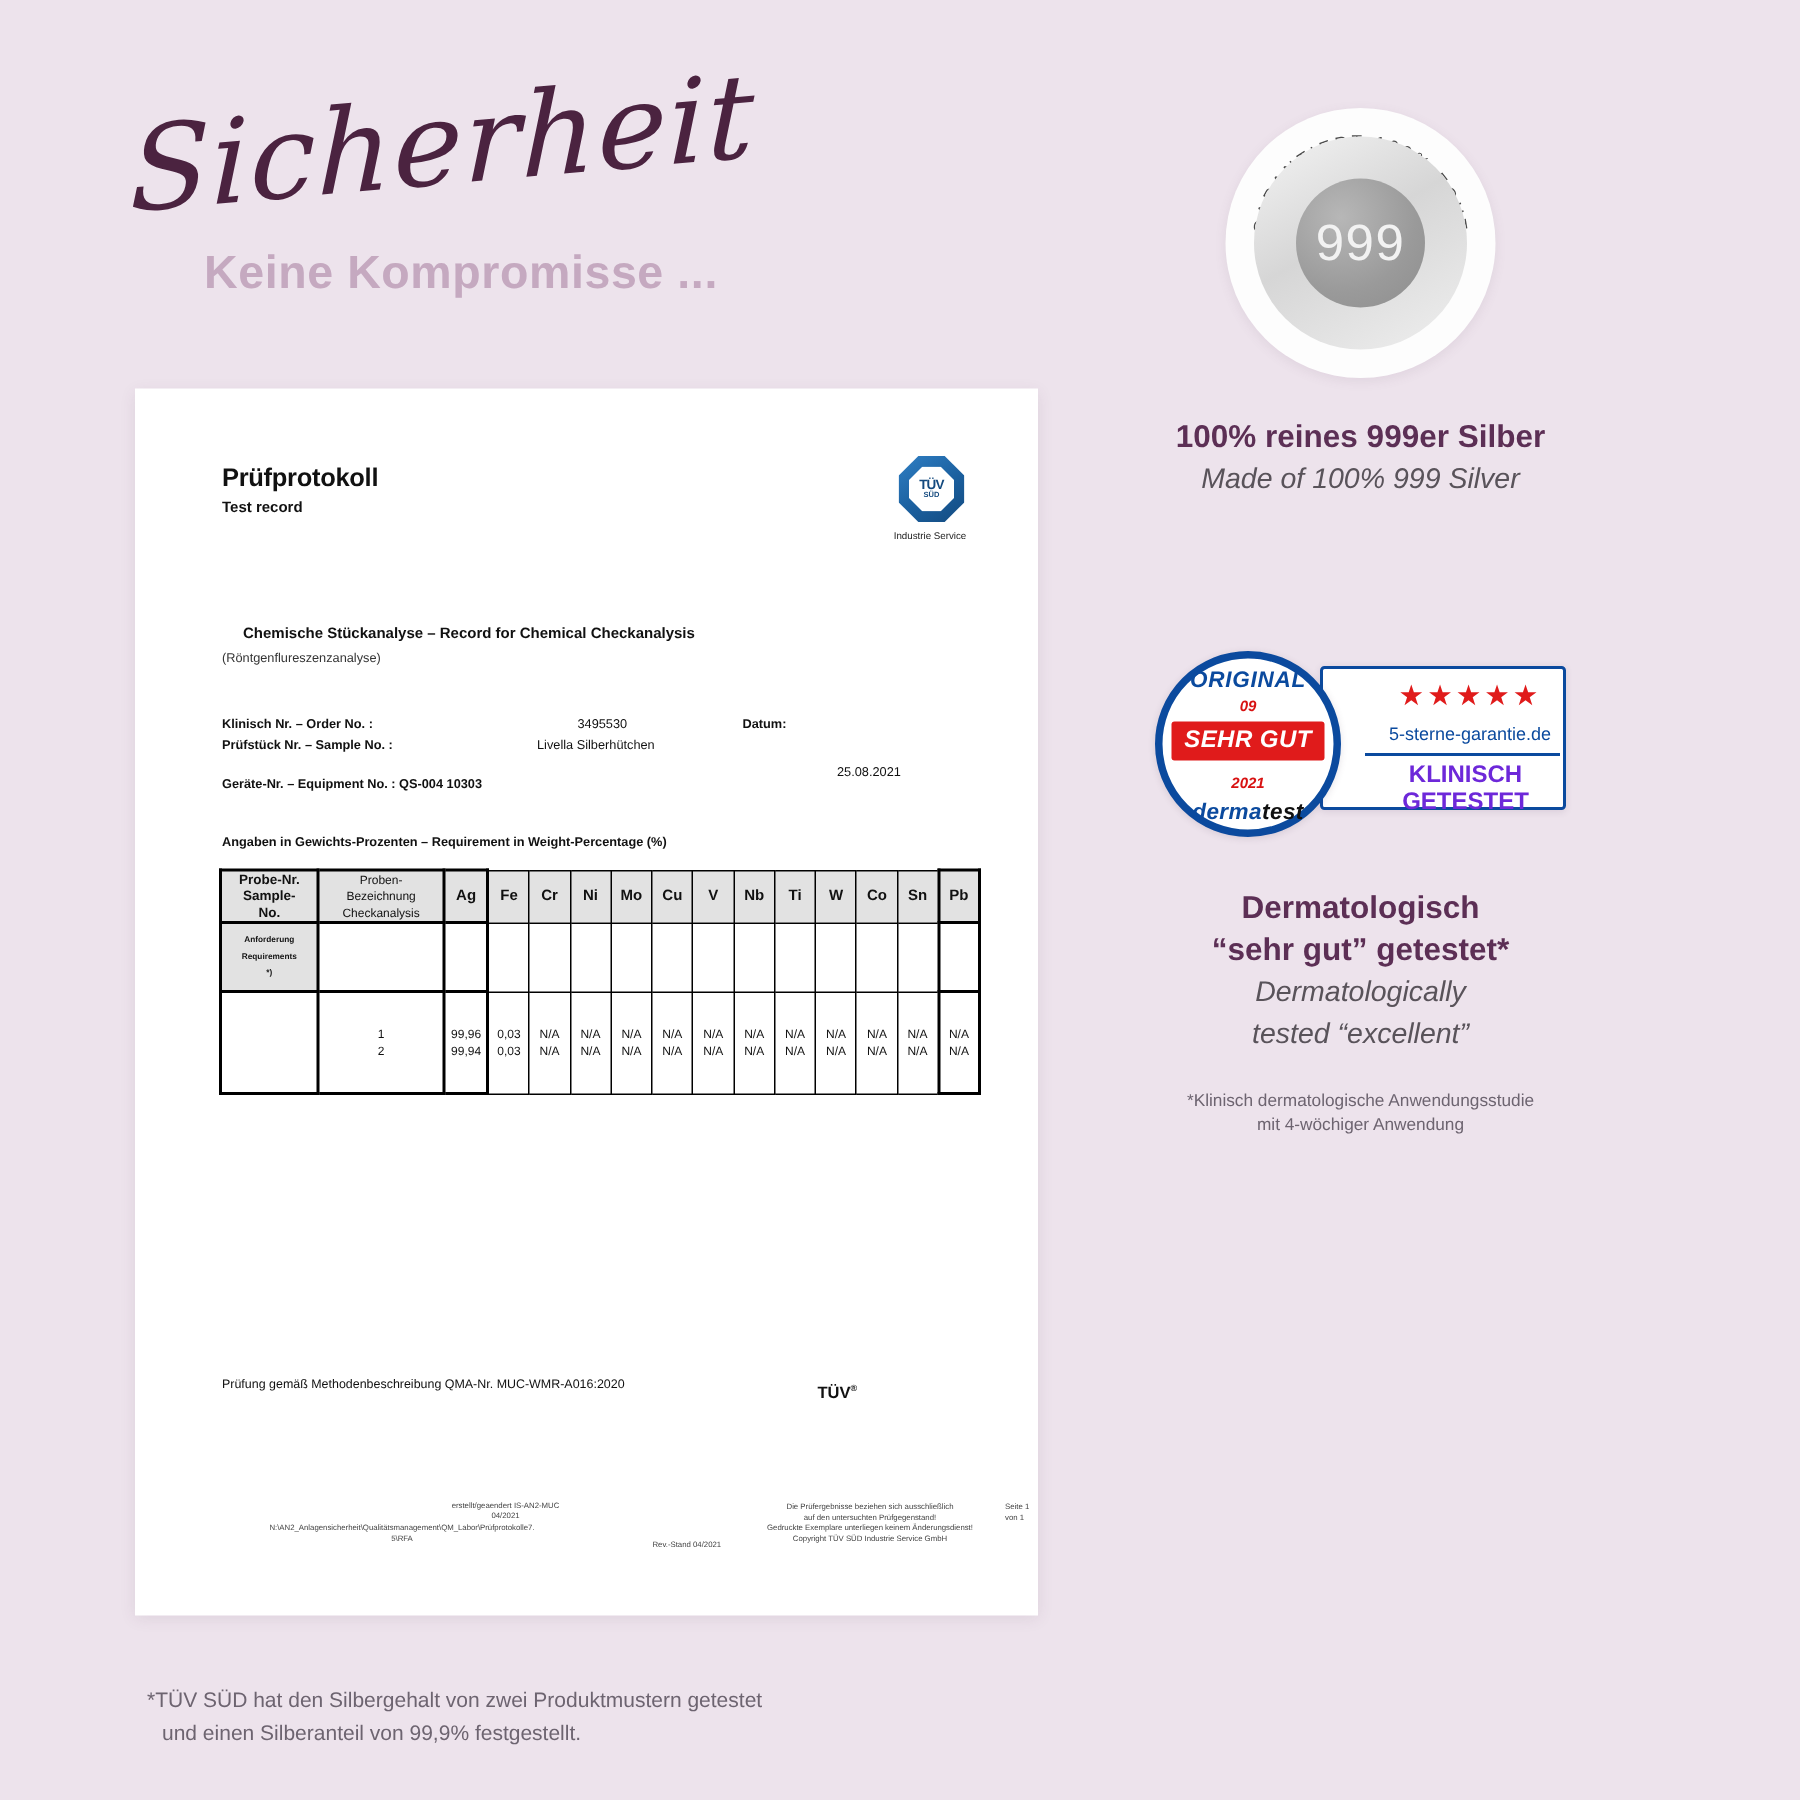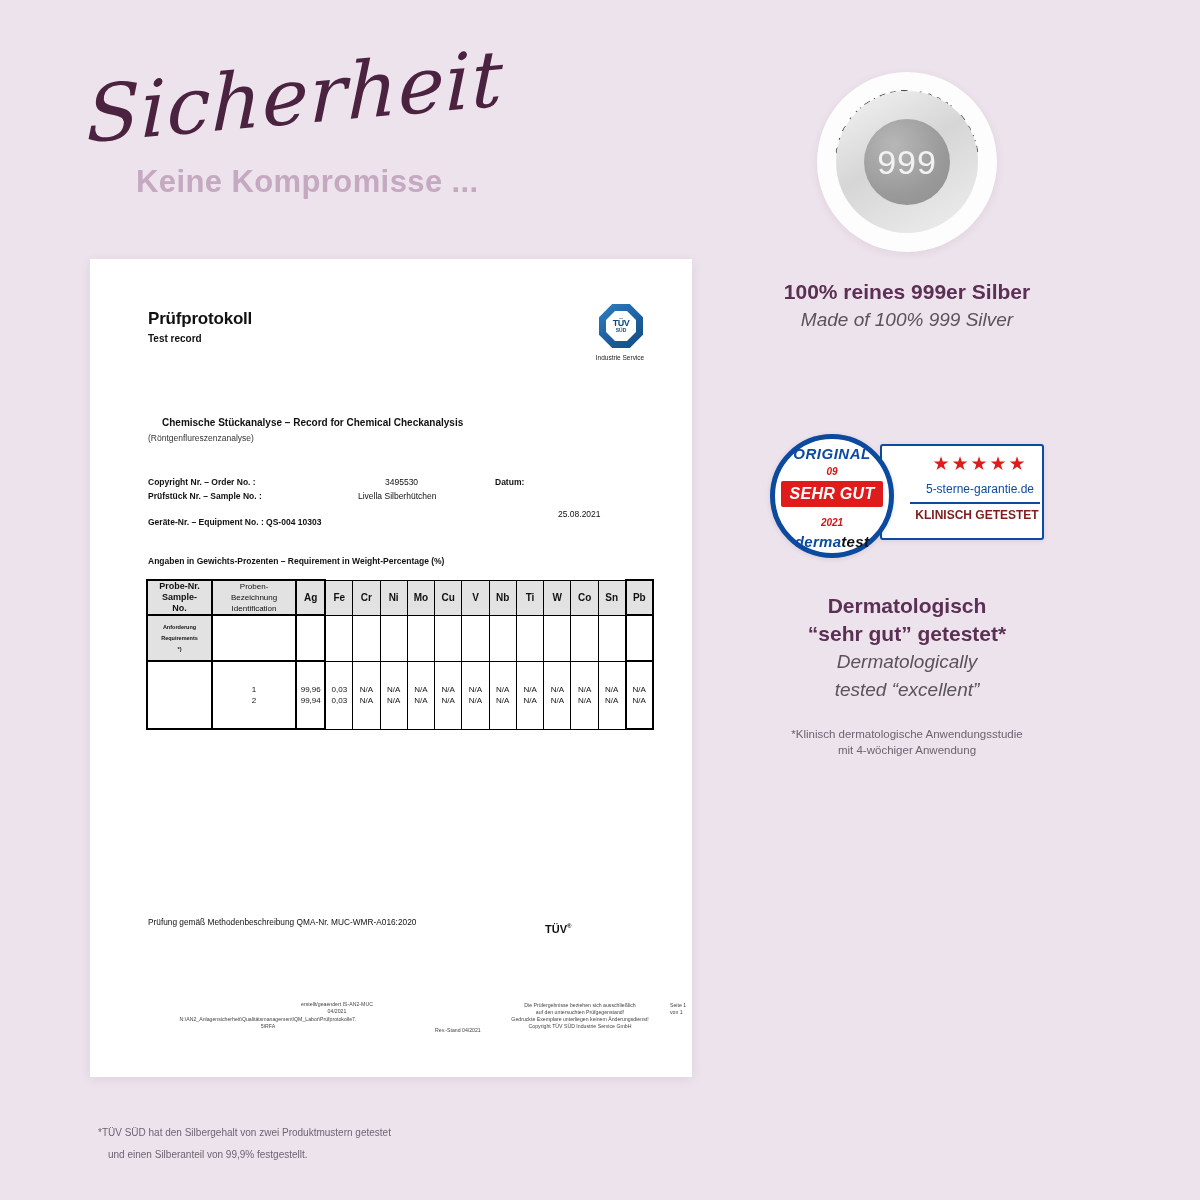--- a/index.html
+++ b/index.html
@@ -151,37 +151,37 @@
     color:#fff;font-size:16px;font-weight:bold;letter-spacing:.3px;
   }
   .d-panel{
     position:absolute;left:118px;top:12px;width:160px;height:92px;background:#fff;
     border:2px solid #0b4a9e;border-radius:3px;z-index:1;
     box-shadow:0 1px 5px rgba(80,60,90,.12);
   }
   .d-stars{position:absolute;left:38px;top:6px;width:120px;text-align:center;color:#e01b1b;font-size:19px;letter-spacing:2px;}
   .d-url{position:absolute;left:38px;top:36px;width:120px;text-align:center;color:#0b4a9e;font-size:12px;}
   .d-div{position:absolute;left:28px;top:56px;width:130px;height:2px;background:#0b4a9e;}
-  .d-klin{position:absolute;left:32px;top:62px;width:126px;text-align:center;color:#7f1d1d;font-size:12px;font-weight:bold;}
+  .d-klin{position:absolute;left:32px;top:62px;width:126px;text-align:center;color:#6d28d9;font-size:16px;font-weight:bold;}
 
   
   .heart-badge{
     width:180px;height:180px;border-radius:50%;background:#fdfdfd;
     box-shadow:0 2px 8px rgba(110,80,110,.10);
     position:relative;display:flex;align-items:center;justify-content:center;
   }
   .heart-txt{
     position:absolute;left:18px;top:64px;width:144px;text-align:center;
     font-size:14.5px;color:#111;line-height:18px;z-index:4;
   }
 
   
   .bottom-note{
     position:absolute;left:98px;top:1122px;width:540px;
-    font-size:10px;color:#6d6470;line-height:22px;
+    font-size:14px;color:#6d6470;line-height:22px;
   }
 </style>
 </head>
 <body>
 
 <div class="stage">
 
   <div class="headline">
     <div class="script-word">Sicherheit</div>
     <div class="sub-word">Keine Kompromisse ...</div>
@@ -199,21 +199,21 @@
             <div class="tuv-txt1">TÜV</div>
             <div class="tuv-txt2">SÜD</div>
           </div>
         </div>
         <div class="tuv-cap">Industrie Service</div>
       </div>
 
       <div class="d-sec-title">Chemische Stückanalyse – Record for Chemical Checkanalysis</div>
       <div class="d-sec-sub">(Röntgenflureszenzanalyse)</div>
 
-      <div class="kv b row-order-l">Copyright Nr. – Order No.  :</div>
+      <div class="kv b row-order-l">Klinisch Nr. – Order No.  :</div>
       <div class="kv row-order-v">3495530</div>
       <div class="kv b row-date-l">Datum:</div>
       <div class="kv row-date-v">25.08.2021</div>
       <div class="kv b row-sample-l">Prüfstück Nr. – Sample No. :</div>
       <div class="kv row-sample-v">Livella Silberhütchen</div>
       <div class="kv b row-equip">Geräte-Nr. – Equipment No. : QS-004 10303</div>
       <div class="kv b row-angaben">Angaben in Gewichts-Prozenten – Requirement in Weight-Percentage  (%)</div>
 
       <table class="tbl">
         <colgroup>
@@ -236,21 +236,21 @@
         <thead>
           <tr>
             <th class="hd outer">
               <div>Probe-Nr.</div>
               <div>Sample-</div>
               <div>No.</div>
             </th>
             <th class="hd small outer">
               <div>Proben-</div>
               <div>Bezeichnung</div>
-              <div>Identification</div>
+              <div>Checkanalysis</div>
             </th>
             <th class="hd elem outer">Ag</th>
             <th class="hd elem">Fe</th>
             <th class="hd elem">Cr</th>
             <th class="hd elem">Ni</th>
             <th class="hd elem">Mo</th>
             <th class="hd elem">Cu</th>
             <th class="hd elem">V</th>
             <th class="hd elem">Nb</th>
             <th class="hd elem">Ti</th>

